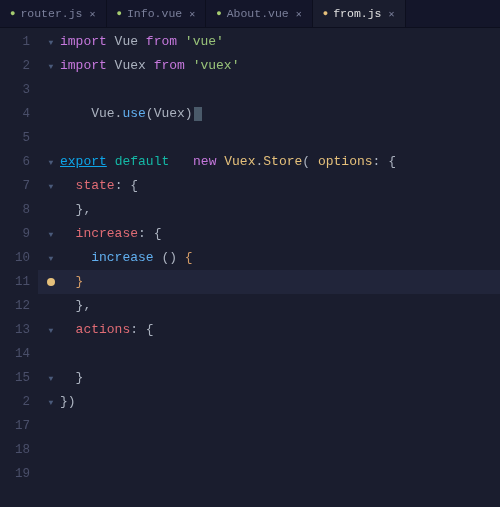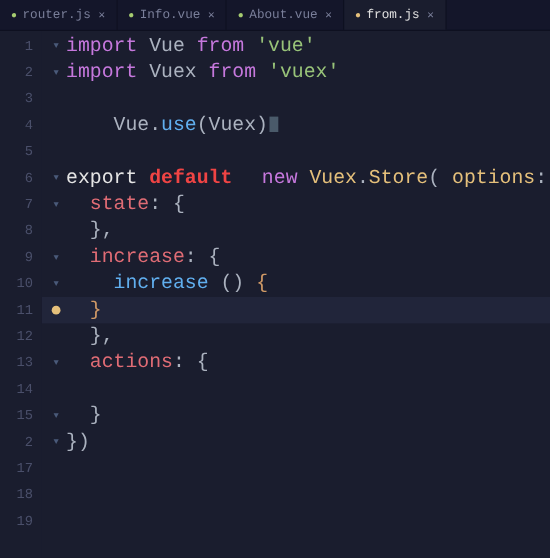--- a/index.html
+++ b/index.html
@@ -103,30 +103,30 @@
       width: 8px;
       height: 8px;
       border-radius: 50%;
       background: #e5c07b;
       display: inline-block;
     }
 
     .line-code {
       flex: 1;
       white-space: pre;
-      font-size: 18px;
+      font-size: 13px;
       line-height: 24px;
     }
 
     
     .kw-import { color: #c678dd; }
     .kw-from { color: #c678dd; }
     .str { color: #98c379; }
-    .kw-export { color: #e5e5e5; }
-    .kw-default { color: #ef4444; font-weight: bold; }
+    .kw-export { color: #0ea5e9; text-decoration: underline; }
+    .kw-default { color: #14b8a6; }
     .kw-new { color: #c678dd; margin-left: 16px; }
     .cls { color: #e5c07b; }
     .method { color: #61afef; }
     .plain { color: #abb2bf; }
     .num { color: #d19a66; }
     .kw-this { color: #e06c75; }
     .bracket-orange { color: #d19a66; }
   </style>
 </head>
 <body>

